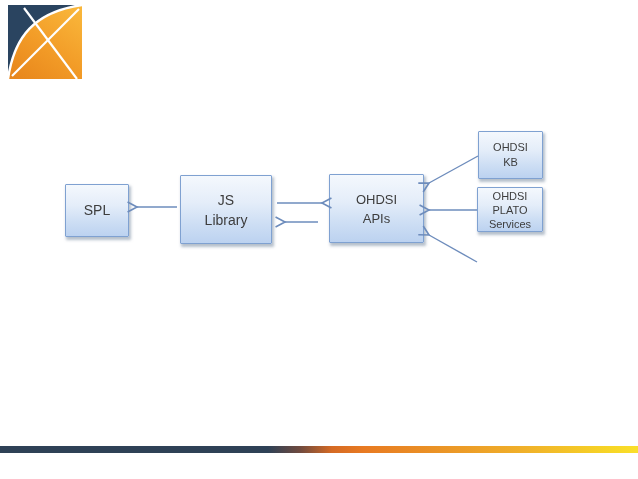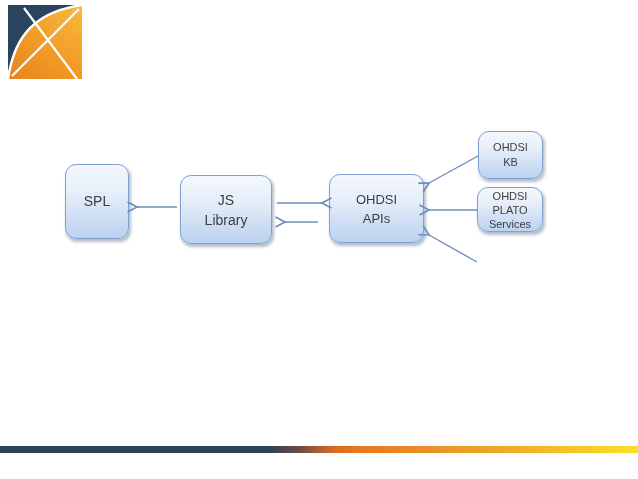--- a/index.html
+++ b/index.html
@@ -3,28 +3,28 @@
 <meta charset="utf-8">
 <style>
   html,body{margin:0;padding:0;background:#888;}
   .slide{
     position:relative;width:638px;height:479px;background:#ffffff;overflow:hidden;
     font-family:"Liberation Sans",sans-serif;
   }
   .logo{position:absolute;left:8px;top:5px;width:74px;height:74px;}
   .pbox{
     position:absolute;box-sizing:border-box;
-    border:1.4px solid #7fa1d1;border-radius:11px;
+    border:1.4px solid #7fa1d1;border-radius:1px;
     background:linear-gradient(180deg,#f4f8fd 0%,#e4edf9 40%,#cddef4 72%,#bcd2f0 100%);
     box-shadow:1.5px 2.5px 3px rgba(120,138,160,.55);
     display:flex;align-items:center;justify-content:center;text-align:center;
     color:#3d3d3d;
   }
   .lbl{white-space:pre-line;}
-  .box-spl  {left:65px; top:164px;width:64px;height:75px;font-size:14px;line-height:19px;}
+  .box-spl  {left:65px; top:184px;width:64px;height:53px;font-size:14px;line-height:19px;}
   .box-js   {left:180px;top:175px;width:92px;height:69px;font-size:14px;line-height:20px;}
   .box-apis {left:329px;top:174px;width:95px;height:69px;font-size:13px;line-height:19px;}
   .box-kb   {left:478px;top:131px;width:65px;height:48px;font-size:11px;line-height:15px;}
   .box-plato{left:477px;top:187px;width:66px;height:45px;font-size:11px;line-height:14px;}
   .box-other{left:478px;top:239px;width:65px;height:47px;font-size:11px;line-height:15px;}
   .arrows{position:absolute;left:0;top:0;width:638px;height:479px;pointer-events:none;}
   .footer-stripe{
     position:absolute;left:0;top:446px;width:638px;height:7px;
     background:linear-gradient(90deg,
       #2e4156 0%, #2e4156 42%, #6f4a3f 47%, #d56a24 52%,

